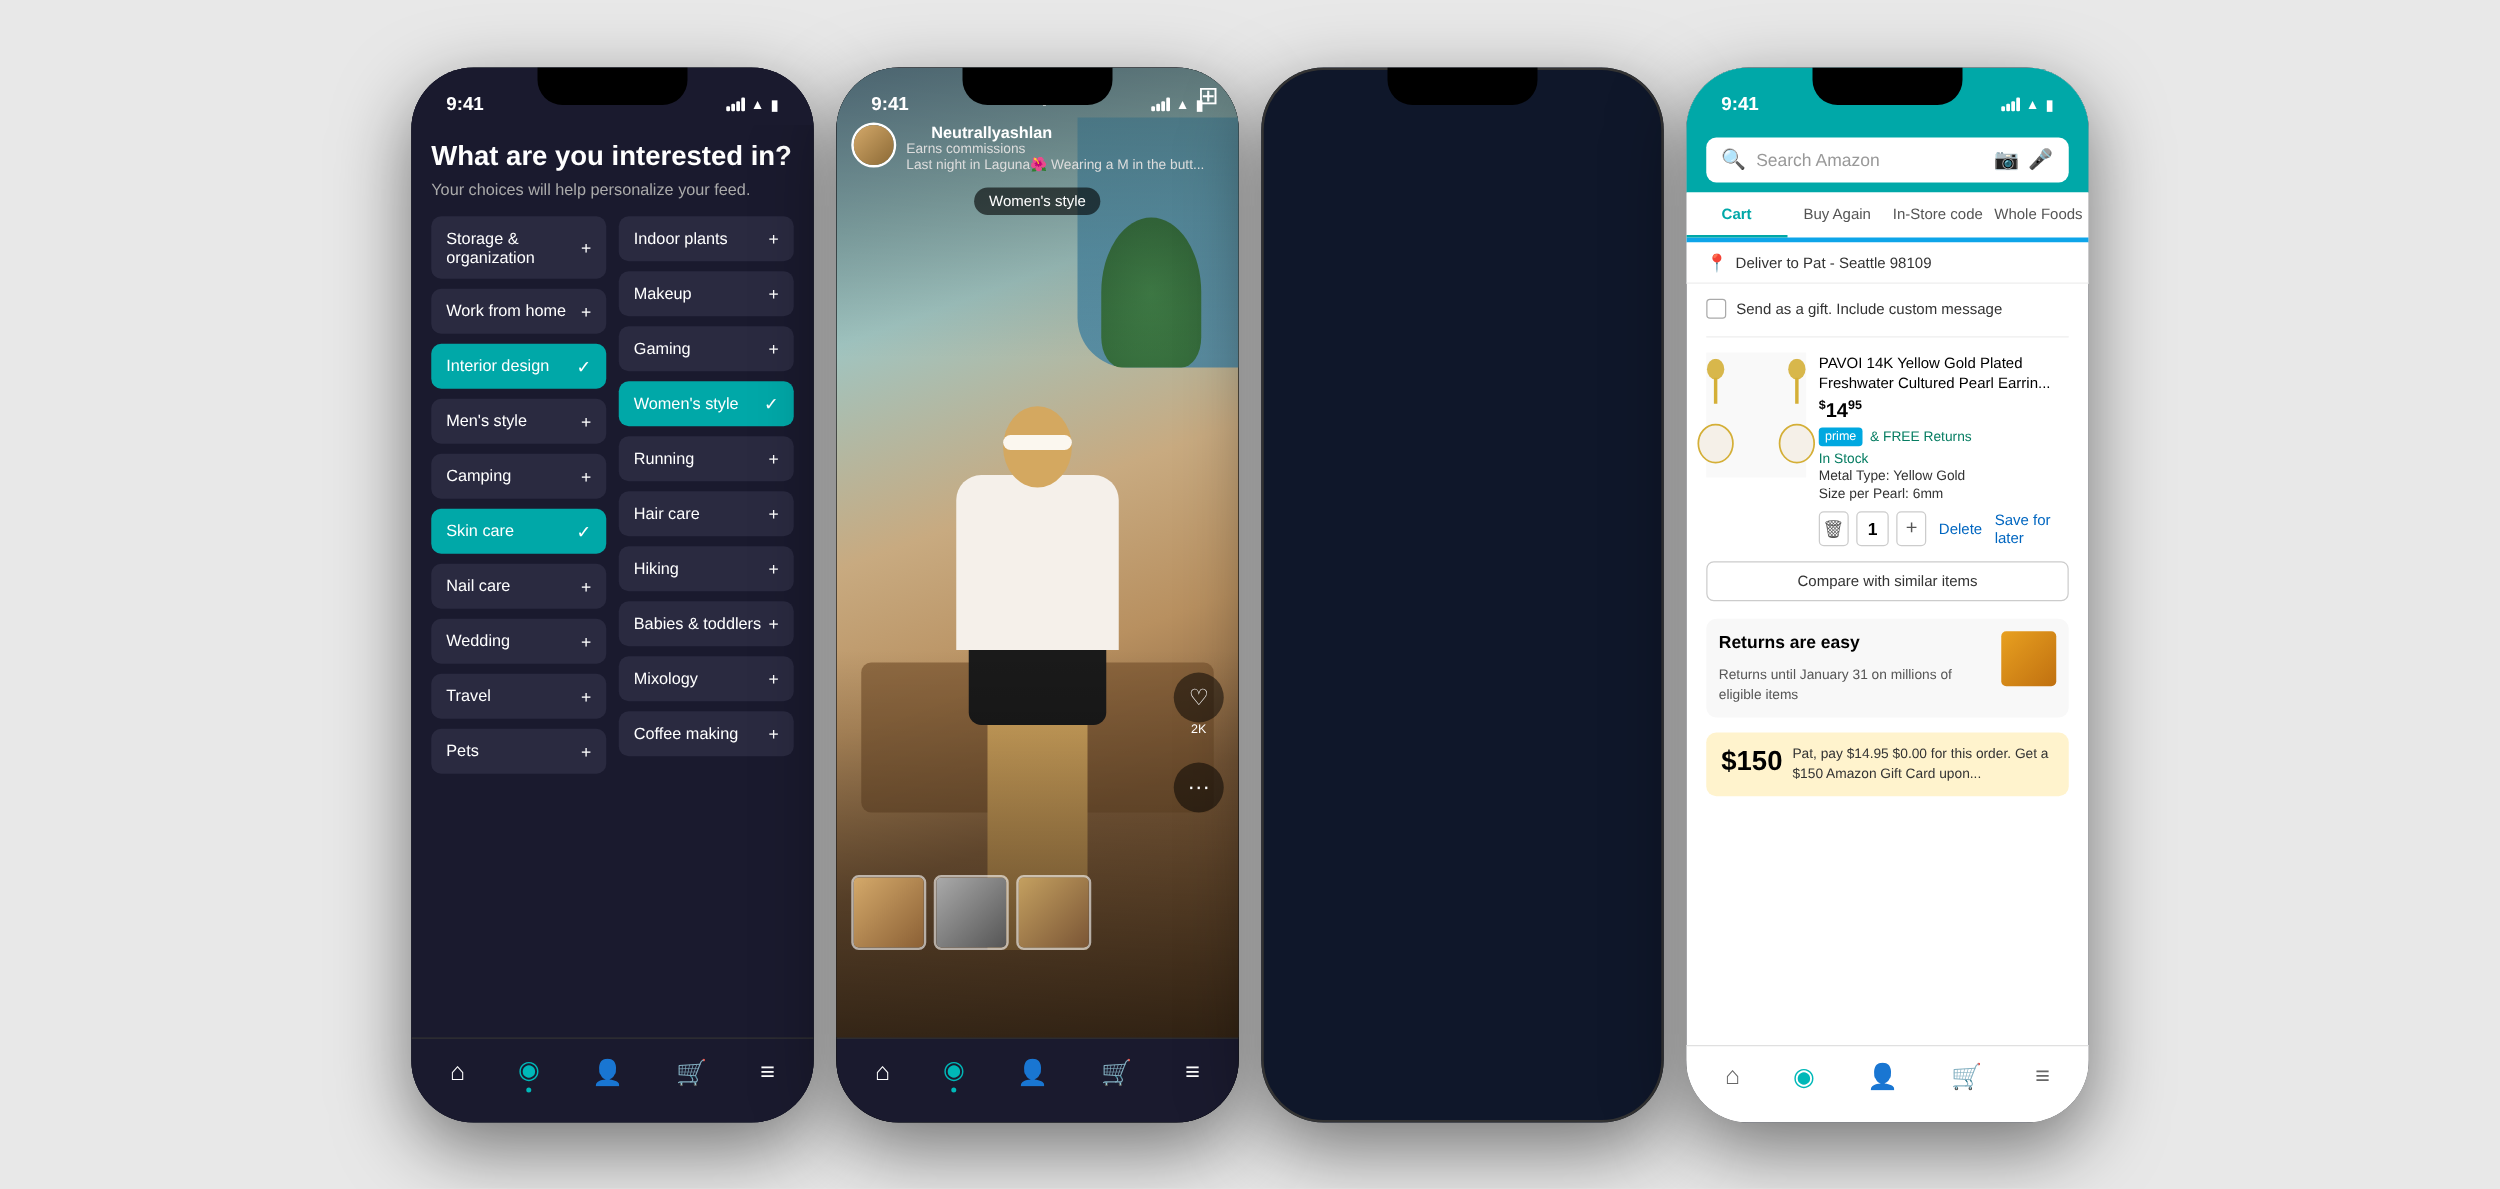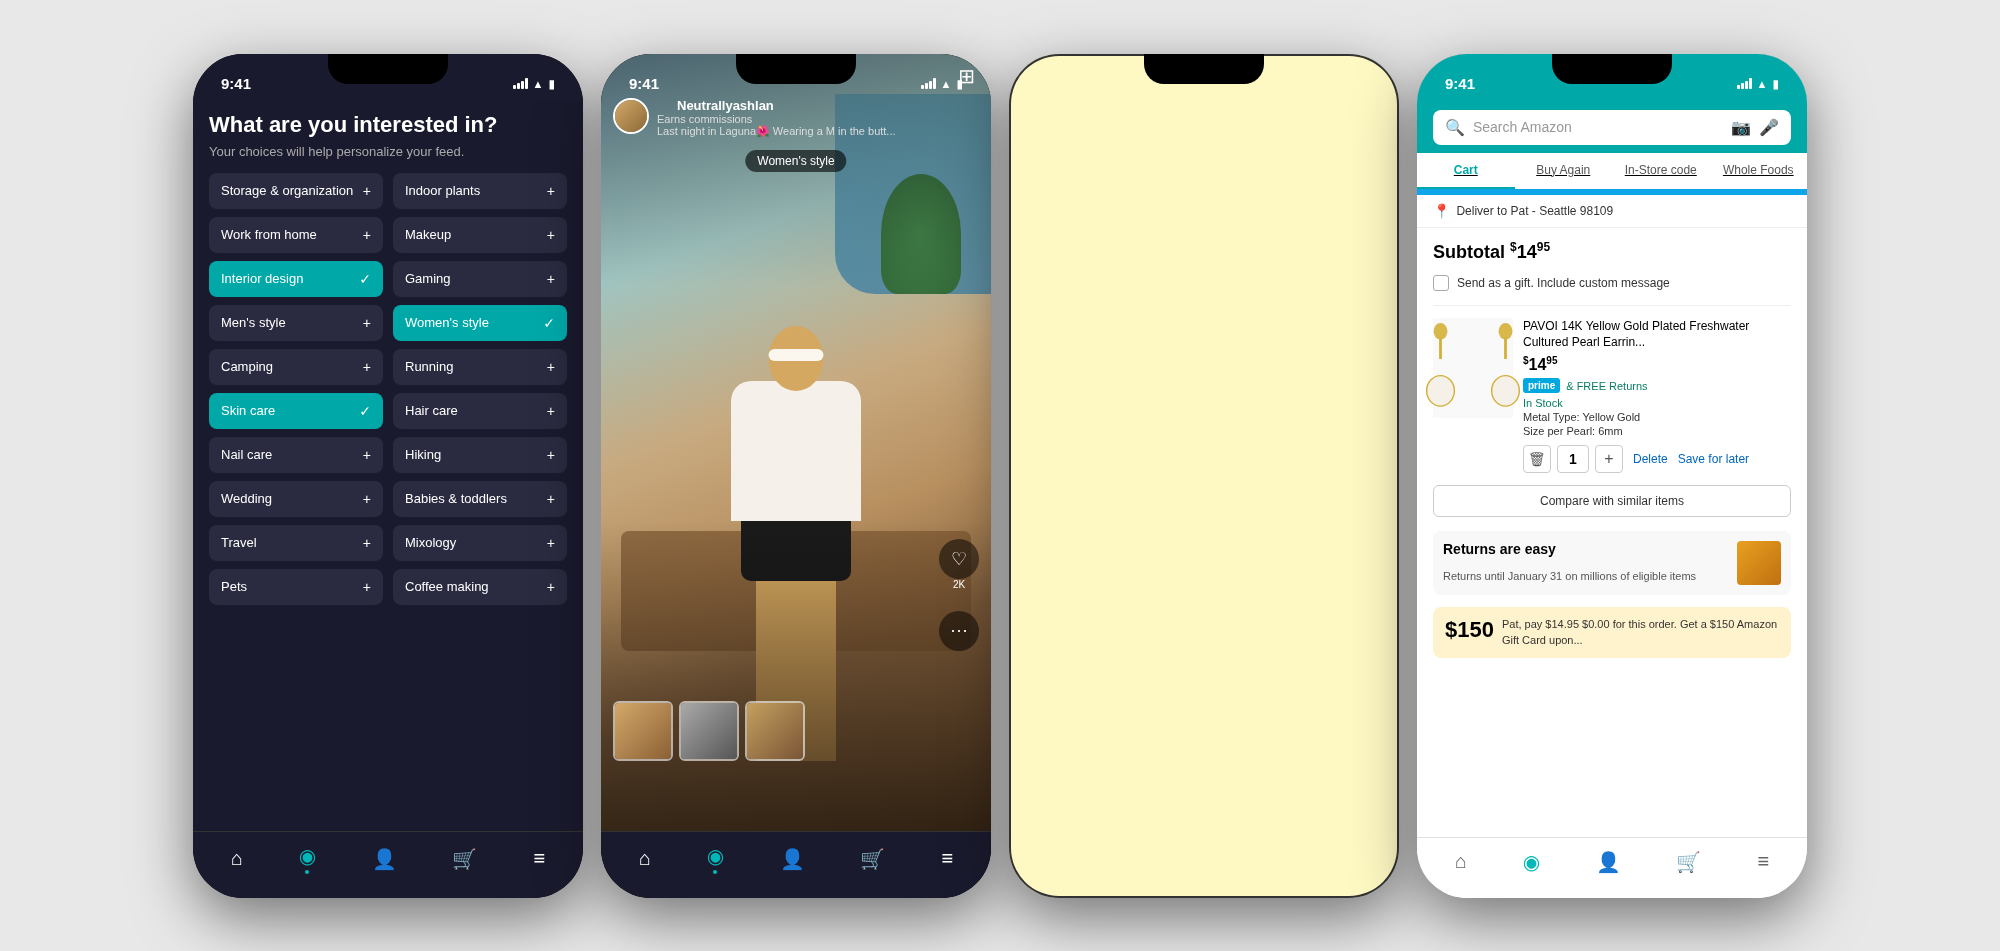--- a/index.html
+++ b/index.html
@@ -10,23 +10,23 @@
       align-items: center;
       min-height: 951px;
       width: 2000px;
       font-family: -apple-system, BlinkMacSystemFont, 'Helvetica Neue', Arial, sans-serif;
       gap: 18px;
       padding: 20px;
     }
 
     
     .phone {
-      width: 390px;
+      width: 322px;
       height: 844px;
-      background: #fef9c3;
+      background: #0f172a;
       border-radius: 50px;
       padding: 0;
       position: relative;
       box-shadow: 0 20px 60px rgba(0,0,0,0.5), inset 0 0 0 2px #333;
       overflow: hidden;
       flex-shrink: 0;
     }
     .phone-screen {
       position: absolute;
       top: 0; left: 0; right: 0; bottom: 0;
@@ -337,21 +337,21 @@
     .phone3 .phone-screen { background: #000; }
     .p3-bg {
       position: absolute;
       inset: 0;
       background: linear-gradient(180deg, #8B6914 0%, #C4A258 20%, #D4965A 40%, #B07840 60%, #8B6535 80%, #6B4520 100%);
     }
     .prime-badge {
       background: #00a8e0;
       color: #fff;
       font-size: 10px;
-      font-weight: 700;
+      font-weight: 400;
       padding: 2px 5px;
       border-radius: 3px;
     }
 
     
     .phone4 .phone-screen { background: #fff; }
     .p4-header {
       background: #00a8a8;
       padding: 10px 16px 8px;
       flex-shrink: 0;
@@ -371,24 +371,23 @@
       color: #999;
       border: none;
       outline: none;
     }
     .p4-search-right {
       display: flex; gap: 8px;
       font-size: 16px; color: #555;
     }
     .p4-tabs {
       display: flex;
-      border-bottom: 6px solid #0ea5e9;
+      border-bottom: 4px solid #0ea5e9;
       flex-shrink: 0;
       background: #fff;
-      text-decoration: underline;
     }
     .p4-tab {
       flex: 1;
       text-align: center;
       padding: 10px 4px;
       font-size: 12px;
       color: #555;
       cursor: pointer;
       border-bottom: 2px solid transparent;
     }
@@ -971,23 +970,20 @@
       <div class="p4-tab active">Cart</div>
       <div class="p4-tab">Buy Again</div>
       <div class="p4-tab">In-Store code</div>
       <div class="p4-tab">Whole Foods</div>
     </div>
     <div class="p4-delivery">
       <span class="p4-location-icon">📍</span>
       <span class="p4-delivery-text">Deliver to Pat - Seattle 98109</span>
     </div>
     <div class="p4-content">
-      <div class="p4-subtotal">
-        <span class="p4-subtotal-label">Subtotal <sup>$</sup>14<sup>95</sup></span>
-      </div>
       <div class="p4-gift-row">
         <div class="p4-checkbox"></div>
         <span class="p4-gift-text">Send as a gift. Include custom message</span>
       </div>
       <div class="p4-divider"></div>
       <div class="p4-cart-item">
         <div class="p4-item-img">
           <div class="earring-container">
             <svg width="35" height="90" viewBox="0 0 50 130">
               <ellipse cx="25" cy="12" rx="10" ry="12" fill="#D4AF37" opacity="0.9"></ellipse>

